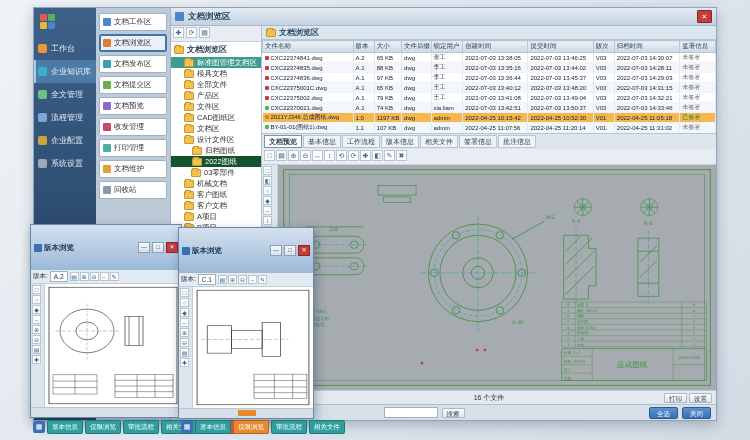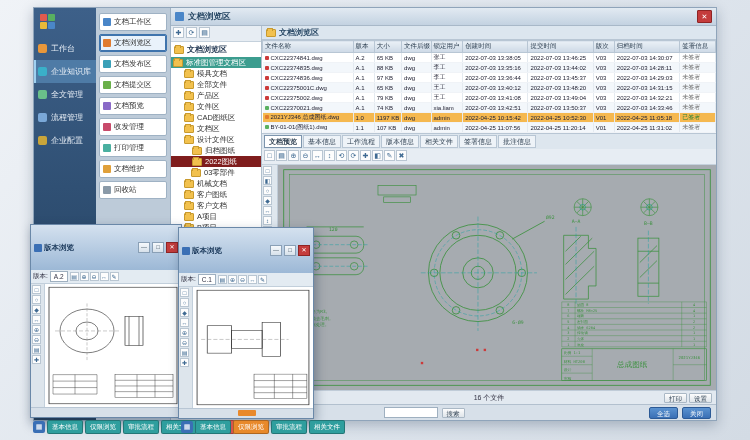--- a/index.html
+++ b/index.html
@@ -40,21 +40,21 @@
 
   .main-split{flex:1;display:flex;min-height:0;}
 
   
   .tree-panel{width:90px;flex:none;background:#fff;border-right:1px solid #b0bfcd;display:flex;flex-direction:column;overflow:hidden;}
   .tree-toolbar{height:13px;flex:none;background:#e7edf3;display:flex;gap:2px;padding:1px 2px;border-bottom:1px solid #c5d1dc;}
   .tree-root{font-size:8px;font-weight:bold;padding:2px 3px;color:#1f3550;display:flex;gap:3px;align-items:center;white-space:nowrap;}
   .tree-list{flex:1;overflow:hidden;font-size:7.5px;color:#333;}
   .tree-item{display:flex;align-items:center;gap:3px;height:11px;white-space:nowrap;cursor:pointer;}
   .tree-item.sel-green{background:#3c9d8f;color:#fff;}
-  .tree-item.sel-blue{background:#7f1d1d;color:#fff;}
+  .tree-item.sel-blue{background:#14532d;color:#fff;}
   .folder{width:8px;height:6px;background:#f2c14e;border:1px solid #c89a2e;border-radius:1px;flex:none;position:relative;}
   .folder:before{content:"";position:absolute;left:0;top:-2px;width:4px;height:2px;background:#f2c14e;border:1px solid #c89a2e;border-bottom:none;border-radius:1px 1px 0 0;}
 
   
   .file-panel{flex:1;display:flex;flex-direction:column;min-width:0;}
   .file-panel-title{height:13px;flex:none;background:#dce6ef;font-size:8px;display:flex;align-items:center;gap:3px;padding:0 4px;border-bottom:1px solid #b8c6d4;color:#274764;font-weight:bold;}
   #file-table{border-collapse:collapse;width:100%;table-layout:fixed;font-size:6px;flex:none;background:#fff;}
   #file-table th{background:linear-gradient(180deg,#eaf0f6,#cdd9e6);border:1px solid #b8c6d4;font-weight:normal;height:11px;padding:0 2px;overflow:hidden;white-space:nowrap;color:#2c3e50;text-align:left;font-size:6.5px;}
   #file-table td{border-right:1px solid #e4eaf0;border-bottom:1px solid #f0f3f7;height:9px;padding:0 2px;overflow:hidden;white-space:nowrap;color:#223;}
   #file-table tr:nth-child(even) td{background:#f3f7fb;}
@@ -138,20 +138,24 @@
             <span>全文管理</span>
           </div>
           <div class="app-item">
             <span class="app-icon" style="background: rgb(122, 168, 216);"></span>
             <span>流程管理</span>
           </div>
           <div class="app-item">
             <span class="app-icon" style="background: rgb(201, 165, 58);"></span>
             <span>企业配置</span>
           </div>
+          <div class="app-item">
+            <span class="app-icon" style="background: rgb(154, 168, 184);"></span>
+            <span>系统设置</span>
+          </div>
         </div>
     </div>
 
     <div class="nav-sidebar" id="nav-items">
         <div class="nav-item">
           <span class="nav-icon" style="background: rgb(74, 134, 200);"></span>
           <span>文档工作区</span>
         </div>
         <div class="nav-item selected">
           <span class="nav-icon" style="background: rgb(224, 123, 47);"></span>
@@ -199,21 +203,21 @@
           <div class="tree-toolbar">
               <span class="mini-icon">✚</span>
               <span class="mini-icon">⟳</span>
               <span class="mini-icon">▤</span>
             </div>
           <div class="tree-root">
             <span class="folder"></span>
             <span>文档浏览区</span>
           </div>
           <div class="tree-list" id="tree-list">
-              <div class="tree-item sel-green" style="padding-left: 2px;">
+              <div class="tree-item sel-green" style="padding-left: 13px;">
                 <span class="folder"></span>
                 <span>标准图管理文档区</span>
               </div>
               <div class="tree-item" style="padding-left: 13px;">
                 <span class="folder"></span>
                 <span>模具文档</span>
               </div>
               <div class="tree-item" style="padding-left: 13px;">
                 <span class="folder"></span>
                 <span>全部文件</span>

